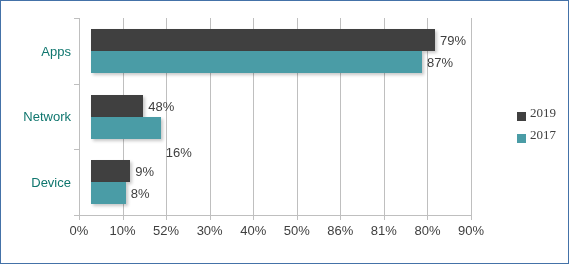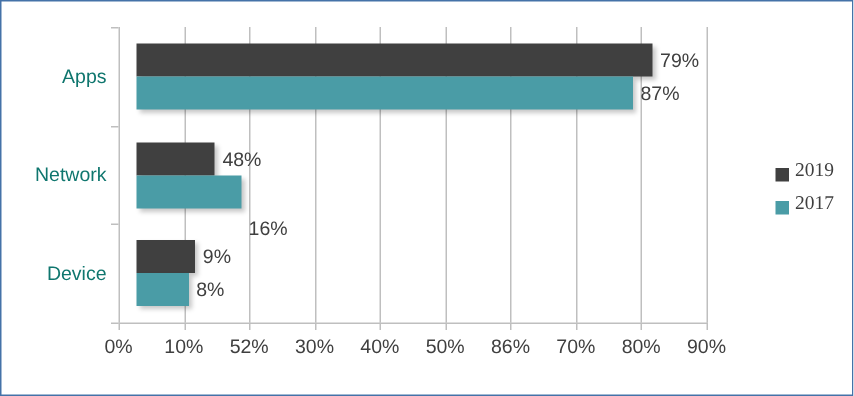--- a/index.html
+++ b/index.html
@@ -241,21 +241,21 @@
       <div class="x-tick-label" style="left: 165.111px;">52%</div>
       <div class="x-tick" style="left: 208.667px;"></div>
       <div class="x-tick-label" style="left: 208.667px;">30%</div>
       <div class="x-tick" style="left: 252.222px;"></div>
       <div class="x-tick-label" style="left: 252.222px;">40%</div>
       <div class="x-tick" style="left: 295.778px;"></div>
       <div class="x-tick-label" style="left: 295.778px;">50%</div>
       <div class="x-tick" style="left: 339.333px;"></div>
       <div class="x-tick-label" style="left: 339.333px;">86%</div>
       <div class="x-tick" style="left: 382.889px;"></div>
-      <div class="x-tick-label" style="left: 382.889px;">70%</div>
+      <div class="x-tick-label" style="left: 382.889px;">81%</div>
       <div class="x-tick" style="left: 426.444px;"></div>
       <div class="x-tick-label" style="left: 426.444px;">80%</div>
       <div class="x-tick" style="left: 470px;"></div>
       <div class="x-tick-label" style="left: 470px;">90%</div>
     </div>
 
   <div id="legend">
       <div class="legend-item">
         <span class="legend-swatch" style="background: rgb(64, 64, 64);"></span>
         <span class="legend-label">2019</span>

